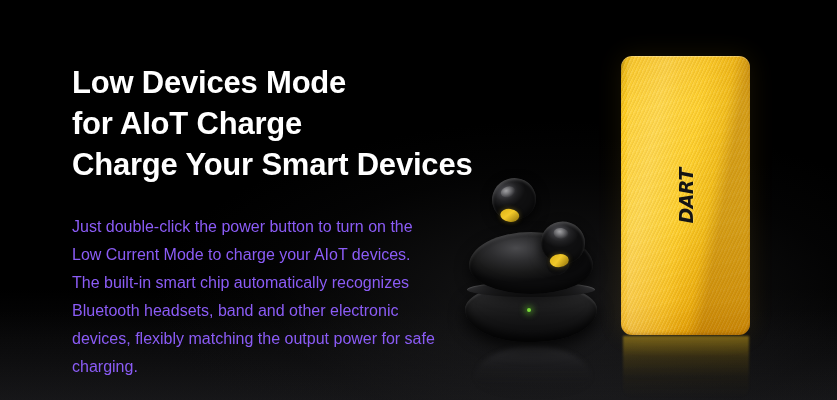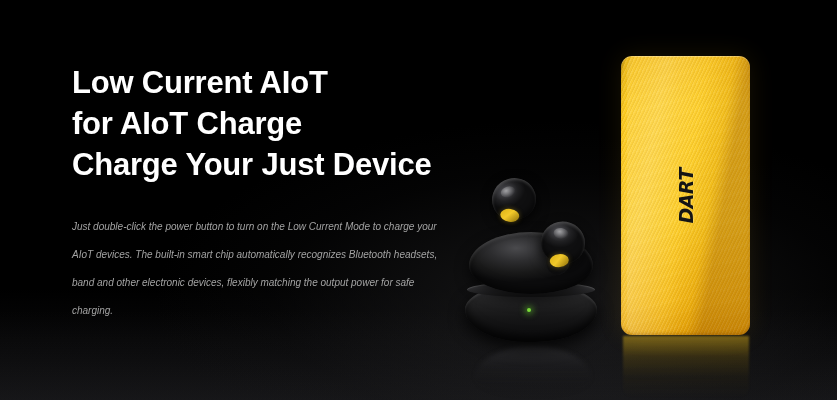--- a/index.html
+++ b/index.html
@@ -48,25 +48,24 @@
     font-size: 31px;
     font-weight: bold;
     line-height: 41px;
     letter-spacing: -0.2px;
     white-space: nowrap;
   }
   .headline .hl-line { display: block; }
   .body-copy {
     margin: 0;
     padding-top: 28px;
-    color: #a3a3a3;
-    font-size: 10px;
+    color: #8b5cf6;
+    font-size: 16px;
     line-height: 28px;
     width: 368px;
-    font-style: italic;
   }
 
   
   .powerbank {
     position: absolute;
     left: 621px;
     top: 56px;
     width: 129px;
     height: 279px;
     border-radius: 11px;
@@ -246,23 +245,23 @@
 </head>
 <body>
 
 <div class="stage">
 
   <div class="bg-base"></div>
   <div class="floor-glow"></div>
 
   <div class="copy">
     <h1 class="headline">
-      <span class="hl-line">Low Current AIoT</span>
+      <span class="hl-line">Low Devices Mode</span>
       <span class="hl-line">for AIoT Charge</span>
-      <span class="hl-line">Charge Your Just Device</span>
+      <span class="hl-line">Charge Your Smart Devices</span>
     </h1>
     <p class="body-copy">Just double-click the power button to turn on the Low Current Mode to charge your AIoT devices. The built-in smart chip automatically recognizes Bluetooth headsets, band and other electronic devices, flexibly matching the output power for safe charging.</p>
   </div>
 
   <div class="buds-group">
 
     <div class="buds-reflection"></div>
 
     <div class="case-base"></div>
     <div class="case-rim"></div>

